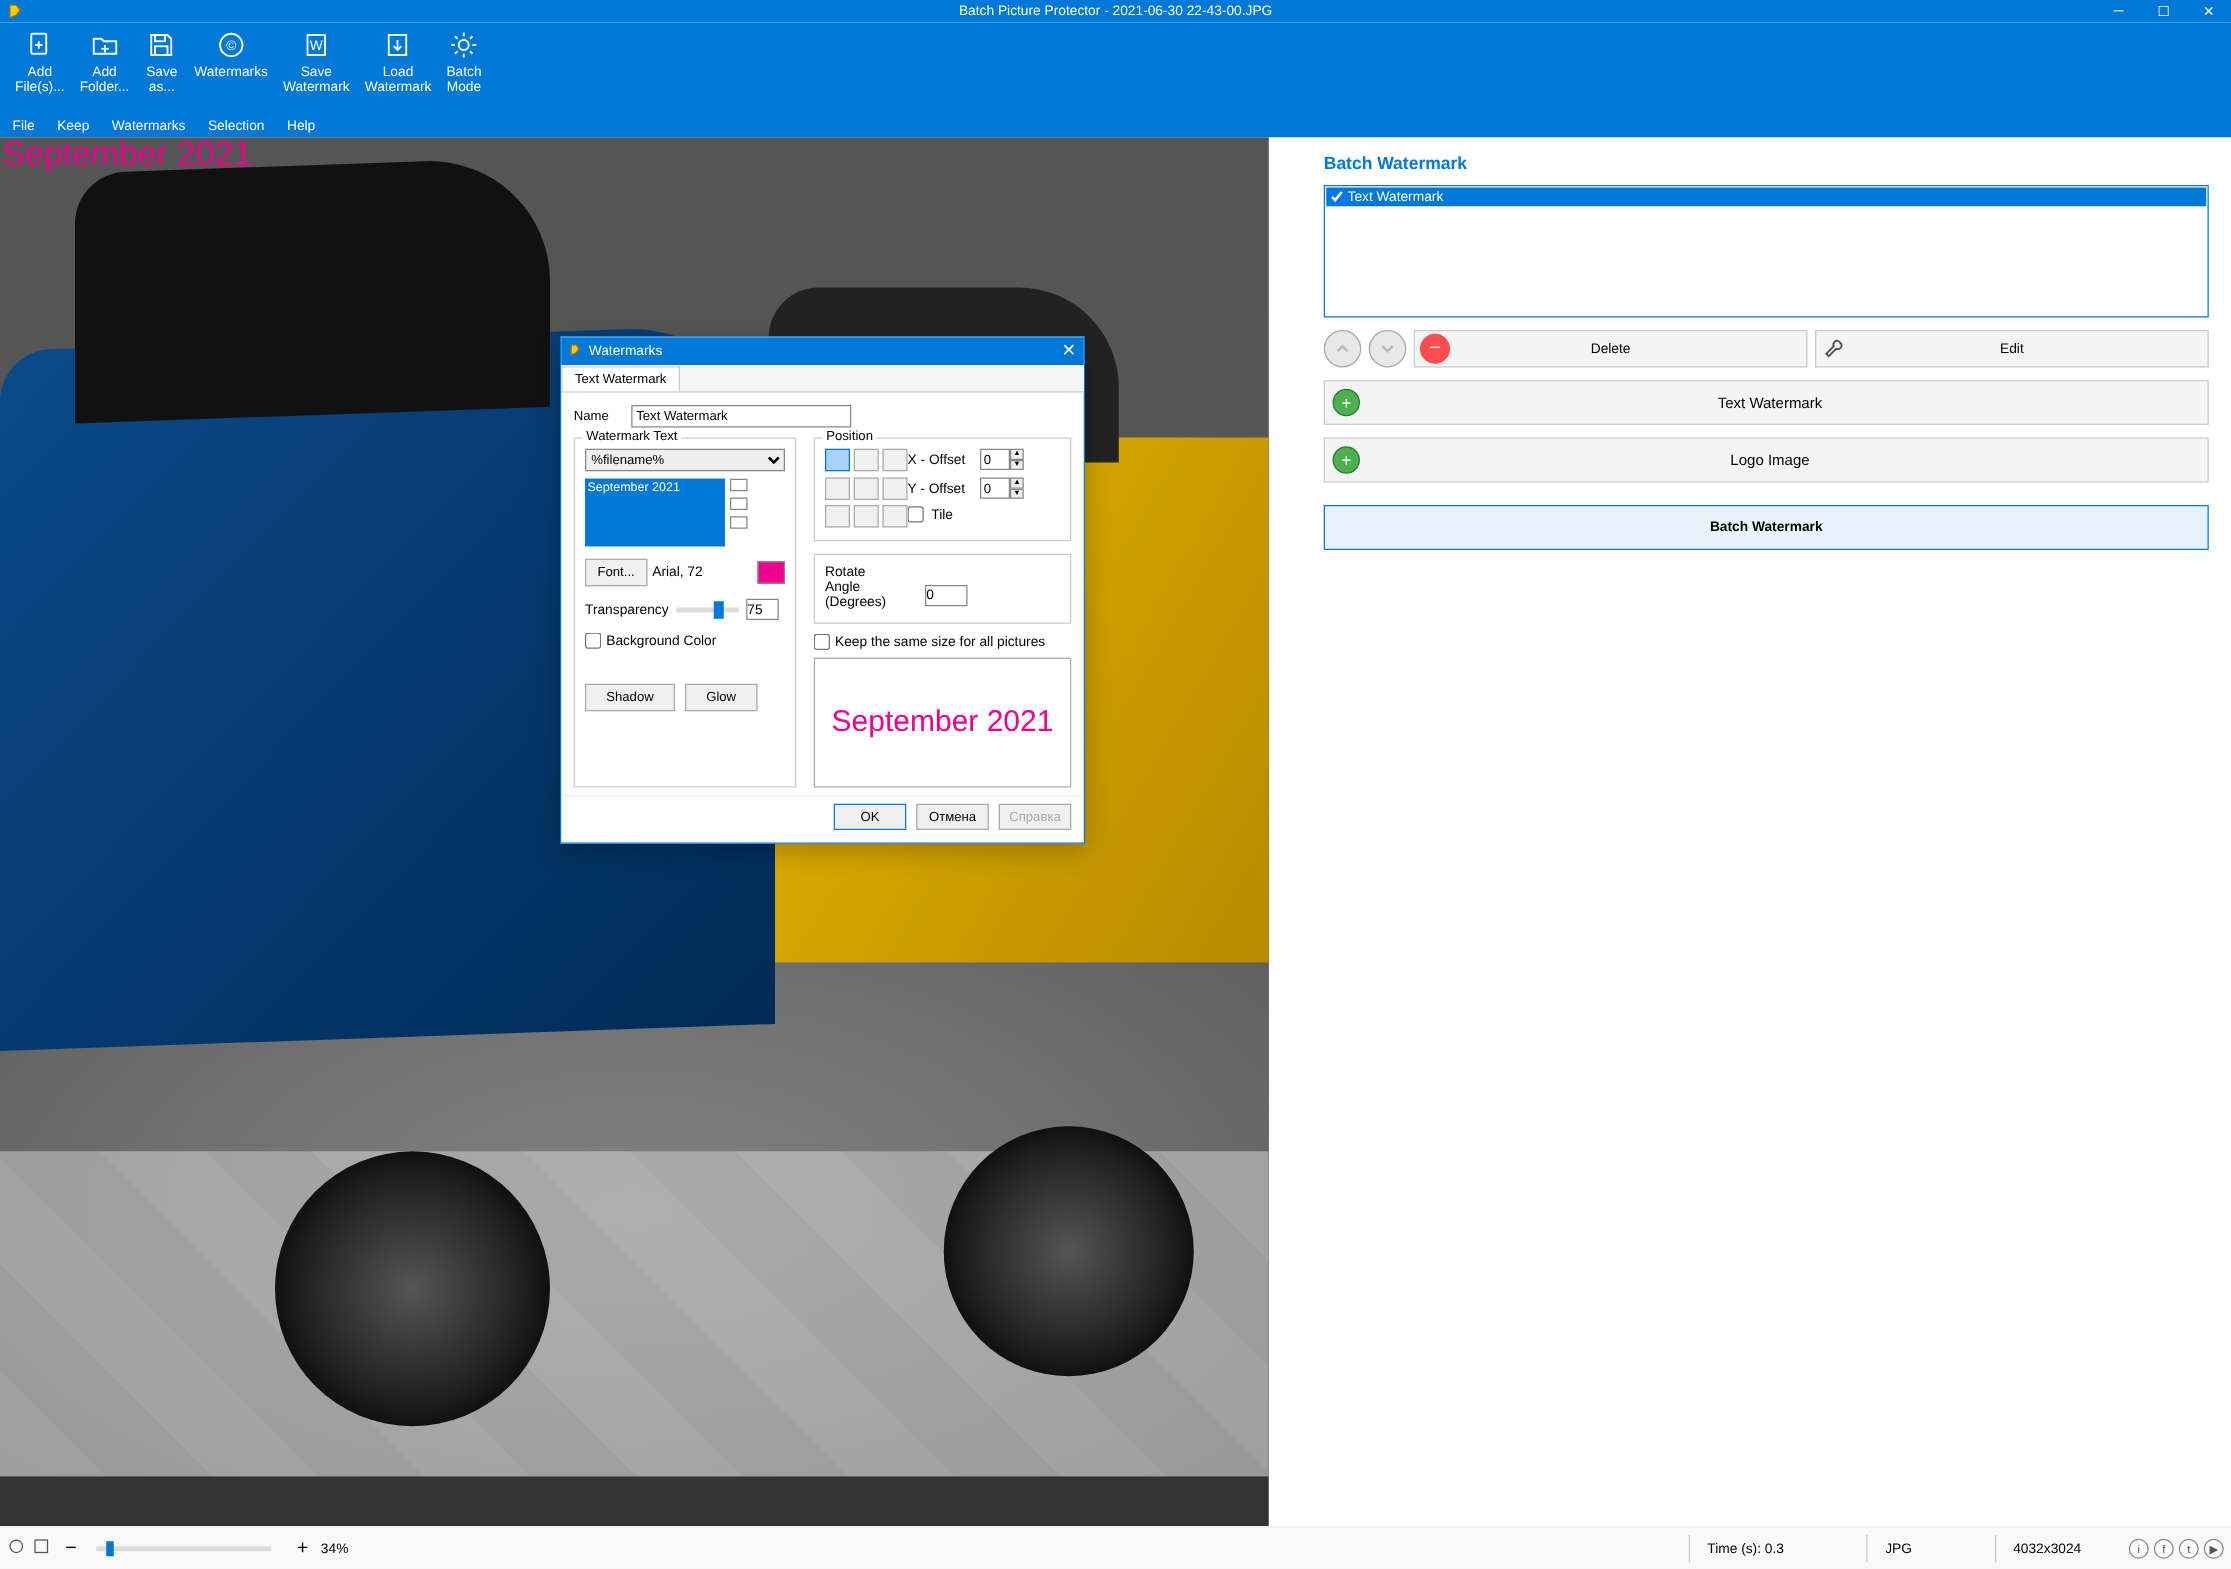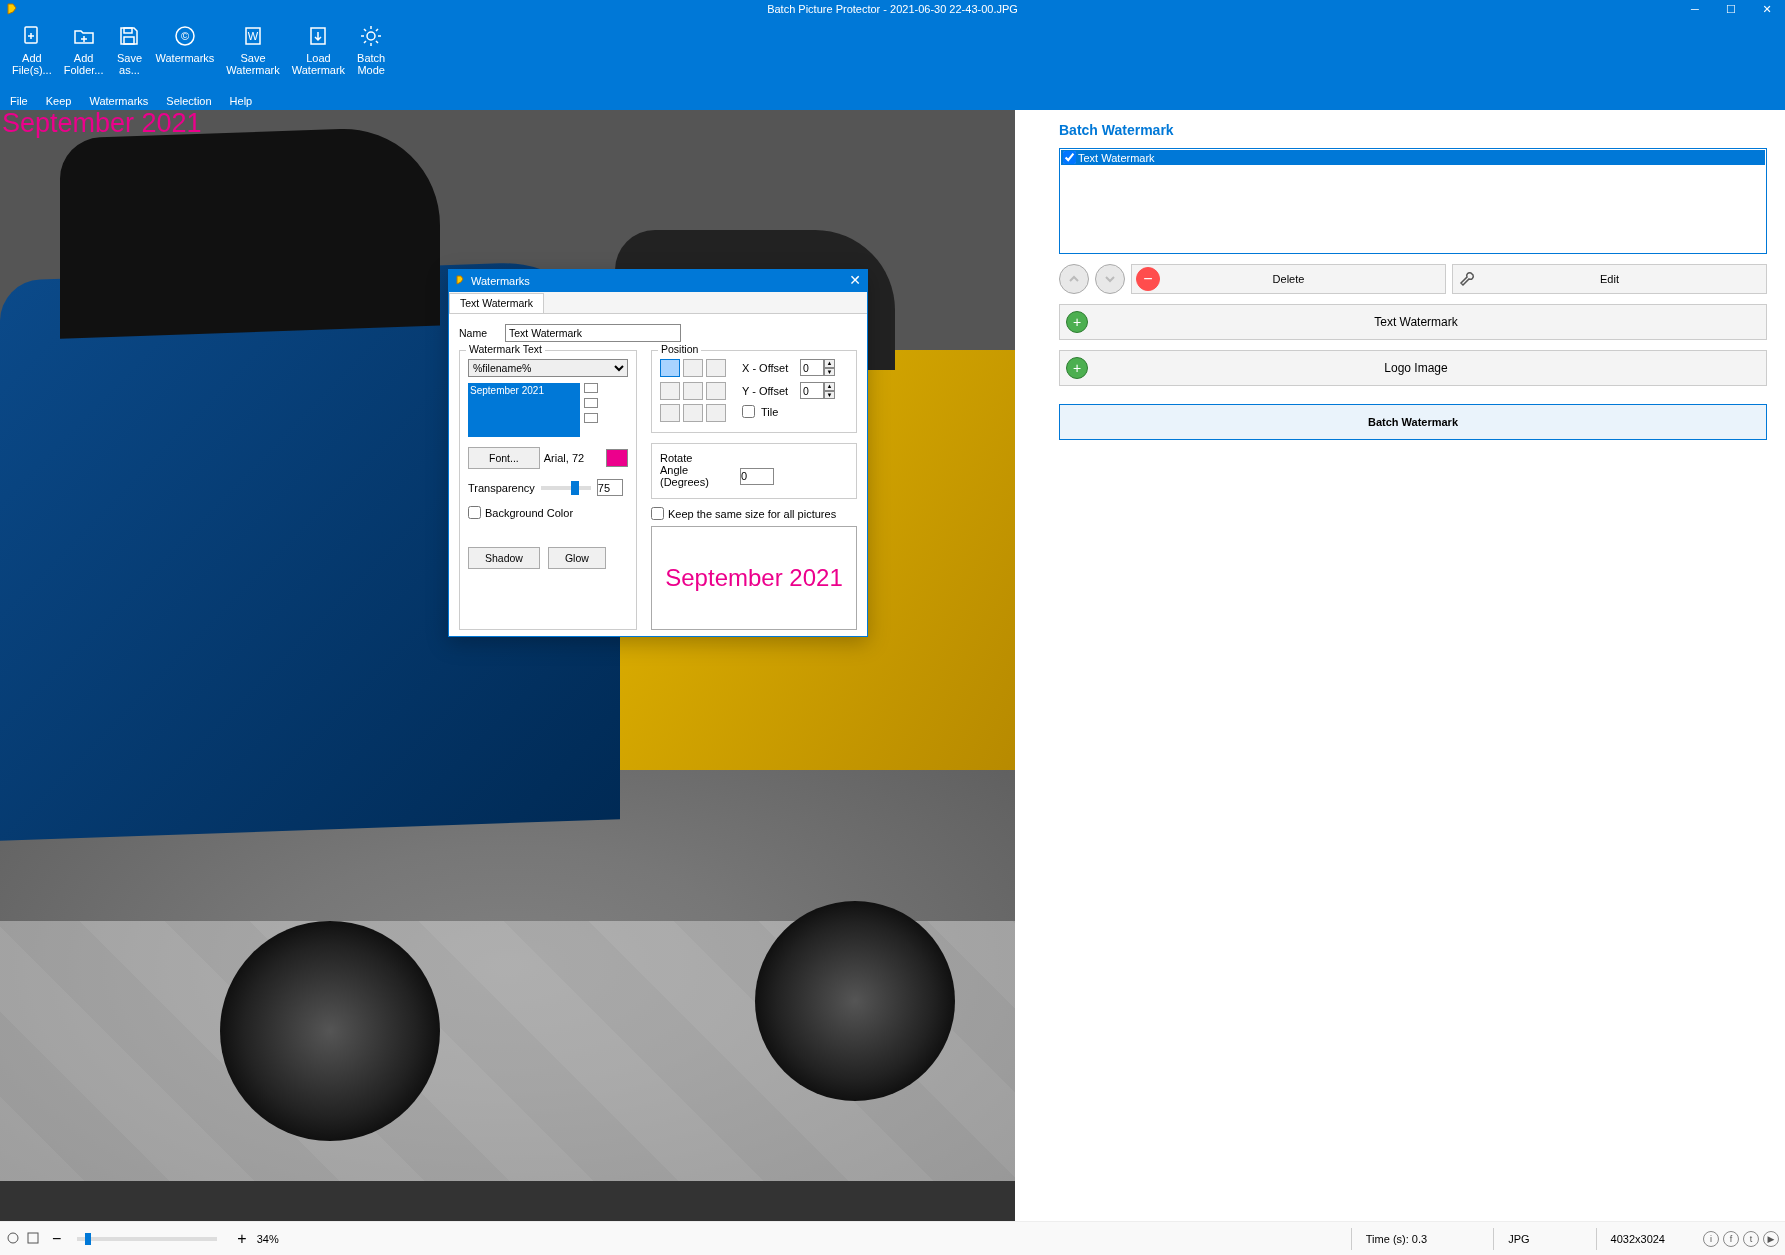--- a/index.html
+++ b/index.html
@@ -60,21 +60,21 @@
   .twocol{display:flex;gap:14px;}
   .group{border:1px solid #ccc;padding:8px;position:relative;}
   .group .gtitle{position:absolute;top:-8px;left:6px;background:#fff;padding:0 3px;font-size:10.5px;}
   .group.left{width:178px;}
   select{width:100%;height:18px;font-size:10.5px;border:1px solid #888;}
   textarea{width:112px;height:54px;border:1px solid #0078d7;font-size:10px;color:#fff;background:#0078d7;resize:none;padding:1px;}
   .txtwrap{display:flex;gap:4px;margin-top:6px;}
   .alignstack{display:flex;flex-direction:column;gap:5px;}
   .alignstack .a{width:14px;height:10px;border:1px solid #888;}
   .fontrow{display:flex;align-items:center;gap:4px;margin-top:10px;}
-  .fontrow button{height:22px;padding:0 20px;background:#f0f0f0;border:1px solid #aaa;font-size:10.5px;}
+  .fontrow button{height:22px;padding:0 9px;background:#f0f0f0;border:1px solid #aaa;font-size:10.5px;}
   .swatch{width:22px;height:18px;background:#ec008c;border:1px solid #888;}
   .transrow{display:flex;align-items:center;gap:6px;margin-top:10px;font-size:10.5px;}
   .slider{width:50px;height:4px;background:#ddd;position:relative;}
   .slider .t{position:absolute;right:12px;top:-5px;width:8px;height:14px;background:#0078d7;}
   .chk{display:flex;align-items:center;gap:4px;font-size:10.5px;margin-top:10px;}
   .btnpair{display:flex;gap:8px;margin-top:28px;align-items:flex-end;}
   .btnpair button{height:22px;padding:0 16px;background:#f0f0f0;border:1px solid #aaa;font-size:10.5px;}
   .posgrid{display:grid;grid-template-columns:repeat(3,20px);gap:3px;}
   .posgrid .c{width:20px;height:18px;border:1px solid #aaa;background:#f0f0f0;}
   .posgrid .c.sel{background:#a8d3ff;border-color:#0078d7;}
@@ -84,21 +84,21 @@
   .spin .arr{display:flex;flex-direction:column;}
   .spin .arr span{width:11px;height:8.5px;border:1px solid #888;font-size:6px;text-align:center;line-height:6px;background:#f0f0f0;}
   .keepsame{display:flex;align-items:center;gap:4px;font-size:10.5px;margin-top:8px;}
   .preview{border:1px solid #aaa;height:104px;margin-top:6px;display:flex;align-items:center;justify-content:center;background:#fff;}
   .preview span{color:#ec008c;font-family:Arial;font-size:24px;}
   .dlg-footer{padding:6px 10px 10px;display:flex;justify-content:flex-end;gap:8px;border-top:1px solid #eee;}
   .dlg-footer button{height:21px;width:58px;background:#f0f0f0;border:1px solid #aaa;font-size:10.5px;}
   .dlg-footer button.primary{border:1px solid #0078d7;}
   .dlg-footer button:disabled{color:#aaa;}
   .rotgroup{border:1px solid #ccc;padding:8px 8px 10px;margin-top:10px;position:relative;}
-  .offblock{display:flex;gap:16px;}
+  .offblock{display:flex;}
   
   .bg{position:absolute;inset:0;background:
     radial-gradient(1200px 600px at 50% 80%, #808080 0%, #777 20%, #666 45%, #555 70%),
     linear-gradient(#d8d0bf 0%, #d2c8b4 30%, #8a8a8a 60%);
   }
   .car1{position:absolute;left:0;top:160px;width:620px;height:560px;background:linear-gradient(135deg,#0b4a8a,#002a55);border-radius:40px 120px 0 0;transform:skewY(-2deg);}
   .car1::after{content:"";position:absolute;top:-140px;left:60px;width:380px;height:200px;background:#111;border-radius:40px 100px 0 0;}
   .car2{position:absolute;right:-60px;top:240px;width:500px;height:420px;background:linear-gradient(120deg,#e6b800,#b38600);border-radius:60px 30px 0 0;}
   .car2::before{content:"";position:absolute;top:-120px;left:40px;width:280px;height:140px;background:#222;border-radius:40px 80px 0 0;}
   .wheel{position:absolute;width:220px;height:220px;border-radius:50%;background:radial-gradient(circle,#555 0%,#222 55%,#111 70%);bottom:40px;}
@@ -404,13 +404,18 @@
         <div class="keepsame">
           <input type="checkbox" style="">
           <span>Keep the same size for all pictures</span>
         </div>
         <div class="preview">
           <span>September 2021</span>
         </div>
       </div>
     </div>
   </div>
+  <div class="dlg-footer">
+    <button class="primary">OK</button>
+    <button>Отмена</button>
+    <button disabled="">Справка</button>
+  </div>
 </div>
 
 </body></html>

